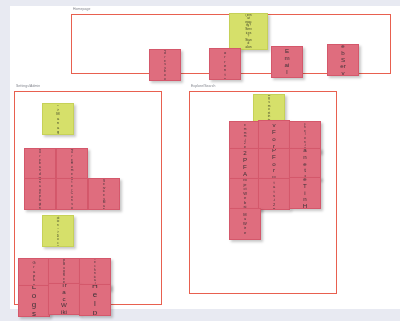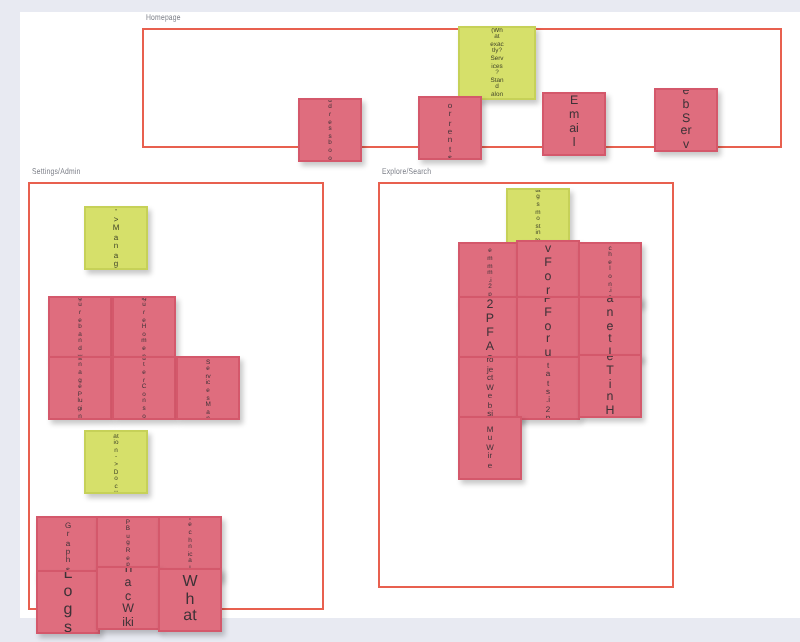--- a/index.html
+++ b/index.html
@@ -122,21 +122,21 @@
   <div class="note pink fs-sm" style="left:18px; top:258px; width:25px; height:21px;">Graphs</div>
 
   <div class="note pink fs-tiny" style="left:48px; top:258px; width:25px; height:21px;">I2P Bug Reports</div>
 
   <div class="note pink fs-tiny" style="left:79px; top:258px; width:25px; height:21px;">I2P Technical Docs</div>
 
   <div class="note pink fs-lg" style="left:18px; top:285px; width:26px; height:22px;">Logs</div>
 
   <div class="note pink fs-md" style="left:48px; top:283px; width:26px; height:24px;">Trac Wiki</div>
 
-  <div class="note pink fs-lg" style="left:79px; top:284px; width:26px; height:23px;">What</div>
+  <div class="note pink fs-lg" style="left:79px; top:284px; width:26px; height:23px;">Help</div>
 
   <div class="frame" style="left:189px; top:91px; width:148px; height:203px;">
     <div class="frame-label">Explore/Search</div>
   </div>
 
   <div class="note yellow fs-tiny" style="left:253px; top:94px; width:32px; height:28px;">Websites / sites in I2P Explore / search filter by category or tags most interesting sites for a newbie security wise - newbie sensible?</div>
 
   <div class="note pink fs-tiny" style="left:229px; top:121px; width:22px; height:22px;">emmm.i2p</div>
 
   <div class="note pink fs-md" style="left:258px; top:120px; width:25px; height:23px;">Dev Forum</div>

